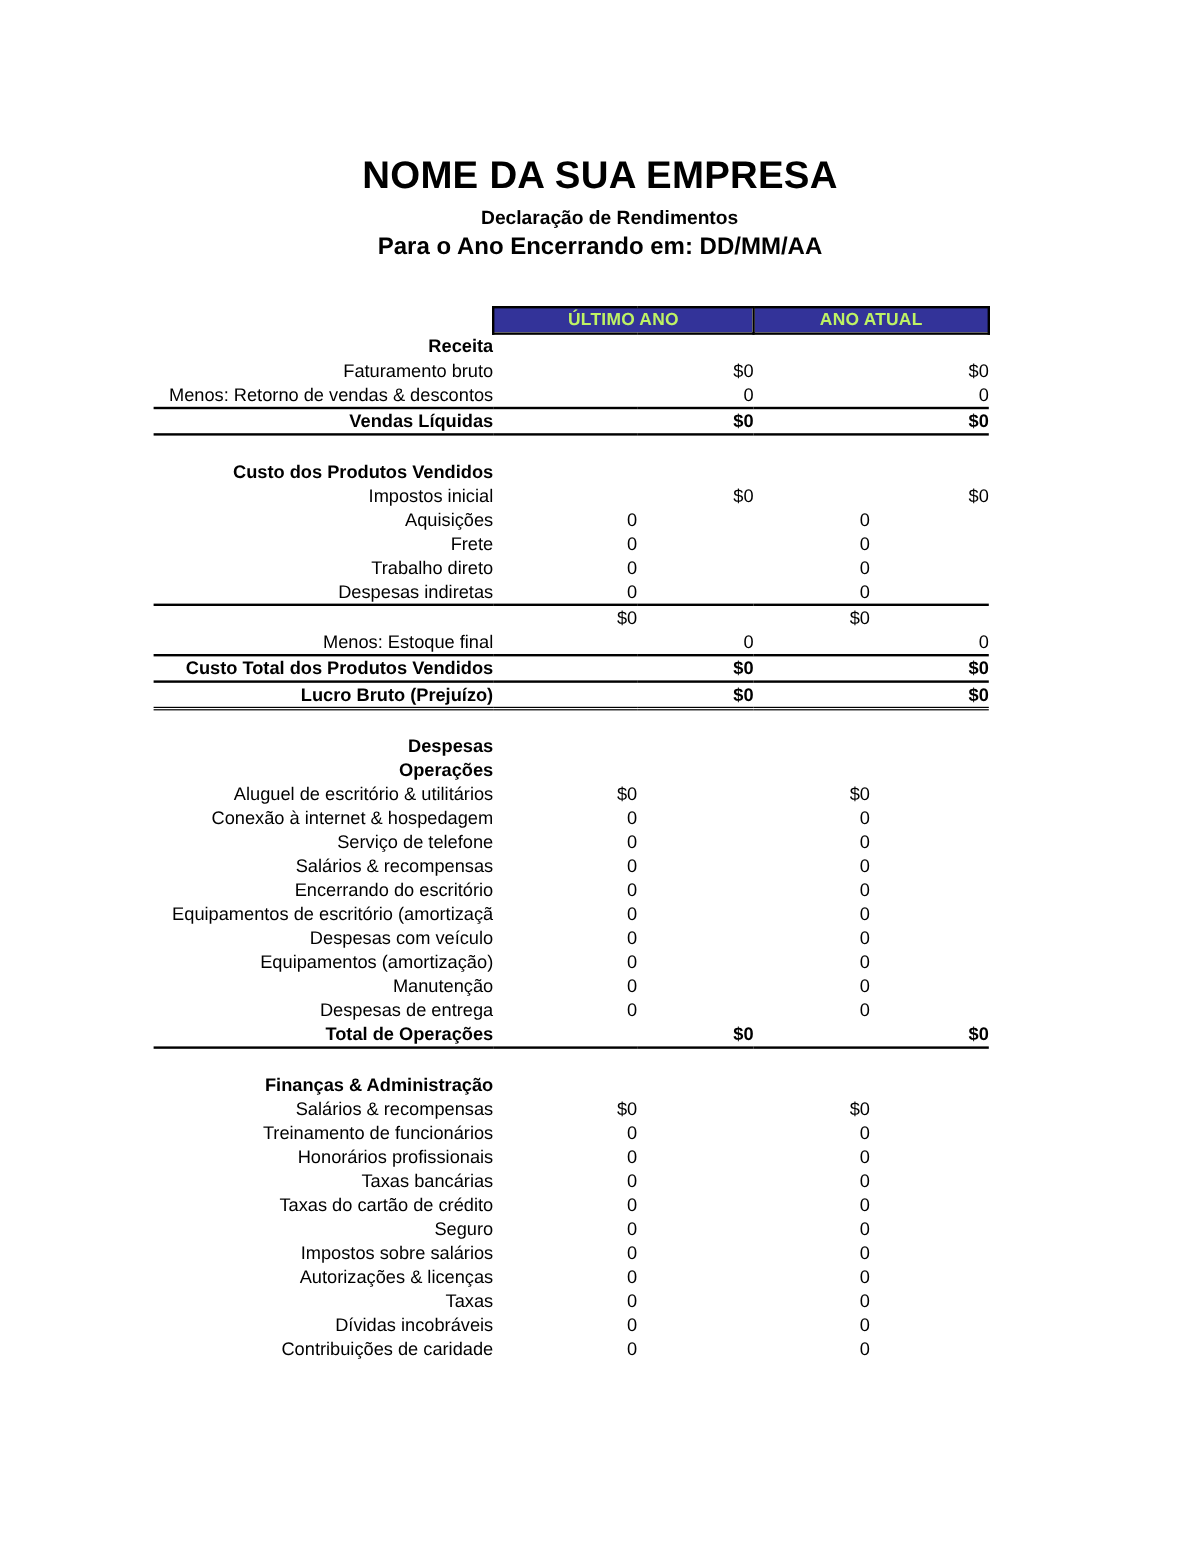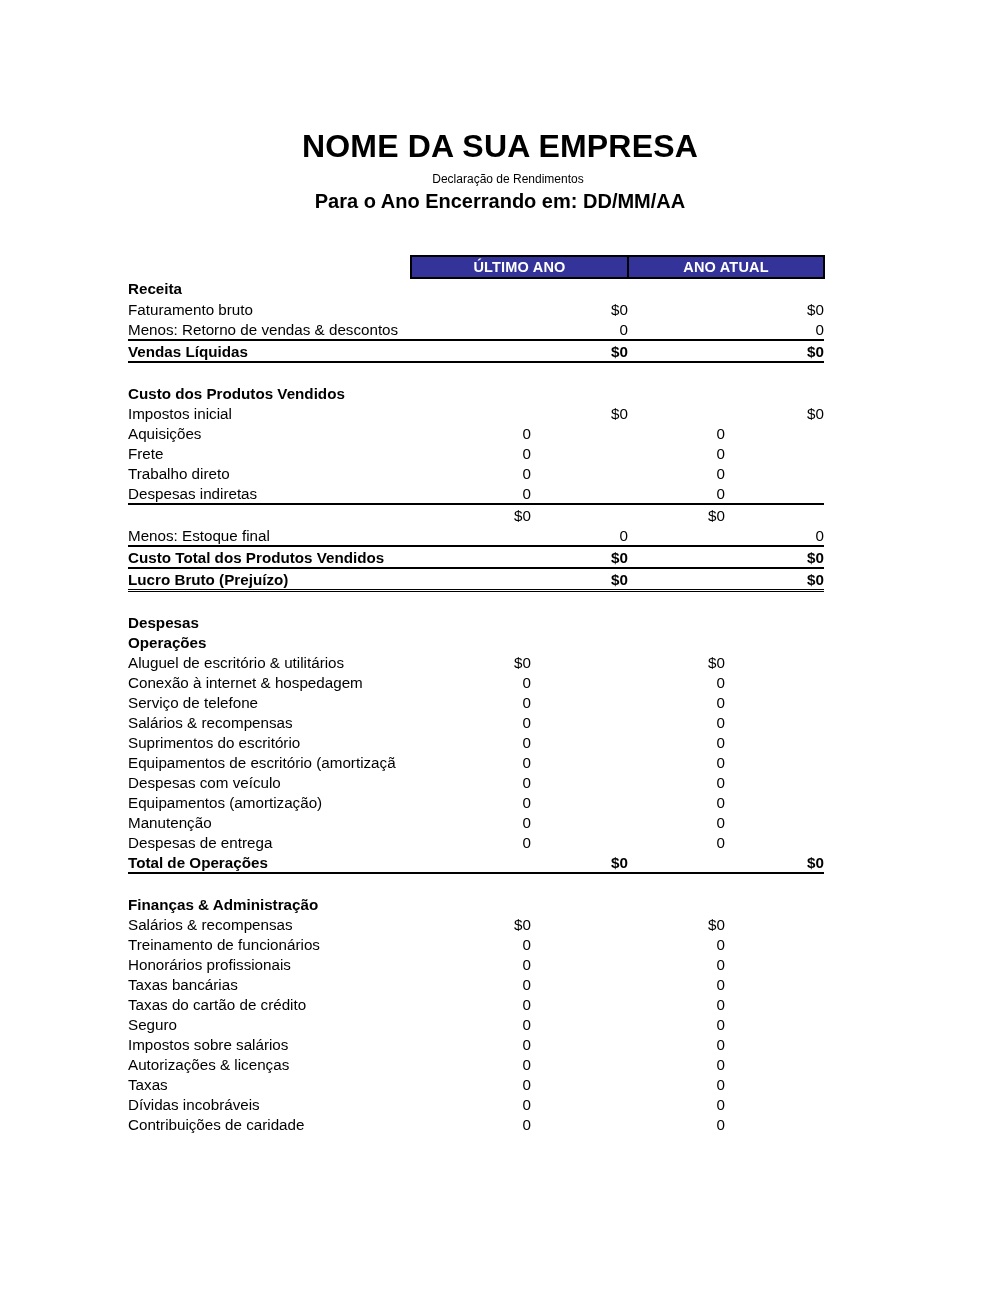--- a/index.html
+++ b/index.html
@@ -28,22 +28,22 @@
     text-align: center;
   }
   .company-title {
     font-size: 32px;
     font-weight: bold;
     letter-spacing: .2px;
     line-height: 1.18;
     margin: 0;
   }
   .doc-subtitle {
-    font-size: 12px;
-    font-weight: normal;
+    font-size: 16px;
+    font-weight: bold;
     line-height: 1.32;
     margin: 0;
     padding-top: 6px;
     padding-left: 16px;
   }
   .doc-period {
     font-size: 20px;
     font-weight: bold;
     line-height: 1.32;
     margin: 0;
@@ -70,39 +70,39 @@
     overflow: hidden;
   }
 
   
   col.c-label  { width: 283px; }
   col.c-in1    { width: 120px; }
   col.c-out1   { width: 97px;  }
   col.c-in2    { width: 97px;  }
   col.c-out2   { width: 99px;  }
 
-  td.label { text-align: left; }
+  td.label { text-align: right; }
   td.num   { text-align: right; padding-right: 0px; }
 
   
   .lvl0 { padding-left: 0px;  font-weight: bold; }
   .lvl1 { padding-left: 22px; }
   .lvl1b{ padding-left: 22px; font-weight: bold; }
 
   .bold { font-weight: bold; }
   .rule-bottom td     { border-bottom: 2px solid #000; }
   .rule-dbl-bottom td { border-bottom: 3px double #000; }
 
   
   tr.spacer td { height: 20px; }
 
   
   .hdr-cell {
     background: #333399;
-    color: #ffffff;
+    color: #bef264;
     font-weight: bold;
     font-size: 14.5px;
     text-align: center;
     border: 2px solid #000000;
     height: 19px;
     letter-spacing: .2px;
   }
   .hdr-spacer { border: none; background: transparent; }
 </style>
 </head>
@@ -288,21 +288,21 @@
           <td class="num"></td>
         </tr>
         <tr>
           <td class="label lvl1">Salários &amp; recompensas</td>
           <td class="num">0</td>
           <td class="num"></td>
           <td class="num">0</td>
           <td class="num"></td>
         </tr>
         <tr>
-          <td class="label lvl1">Suprimentos do escritório</td>
+          <td class="label lvl1">Encerrando do escritório</td>
           <td class="num">0</td>
           <td class="num"></td>
           <td class="num">0</td>
           <td class="num"></td>
         </tr>
         <tr>
           <td class="label lvl1">Equipamentos de escritório (amortizaçã</td>
           <td class="num">0</td>
           <td class="num"></td>
           <td class="num">0</td>

